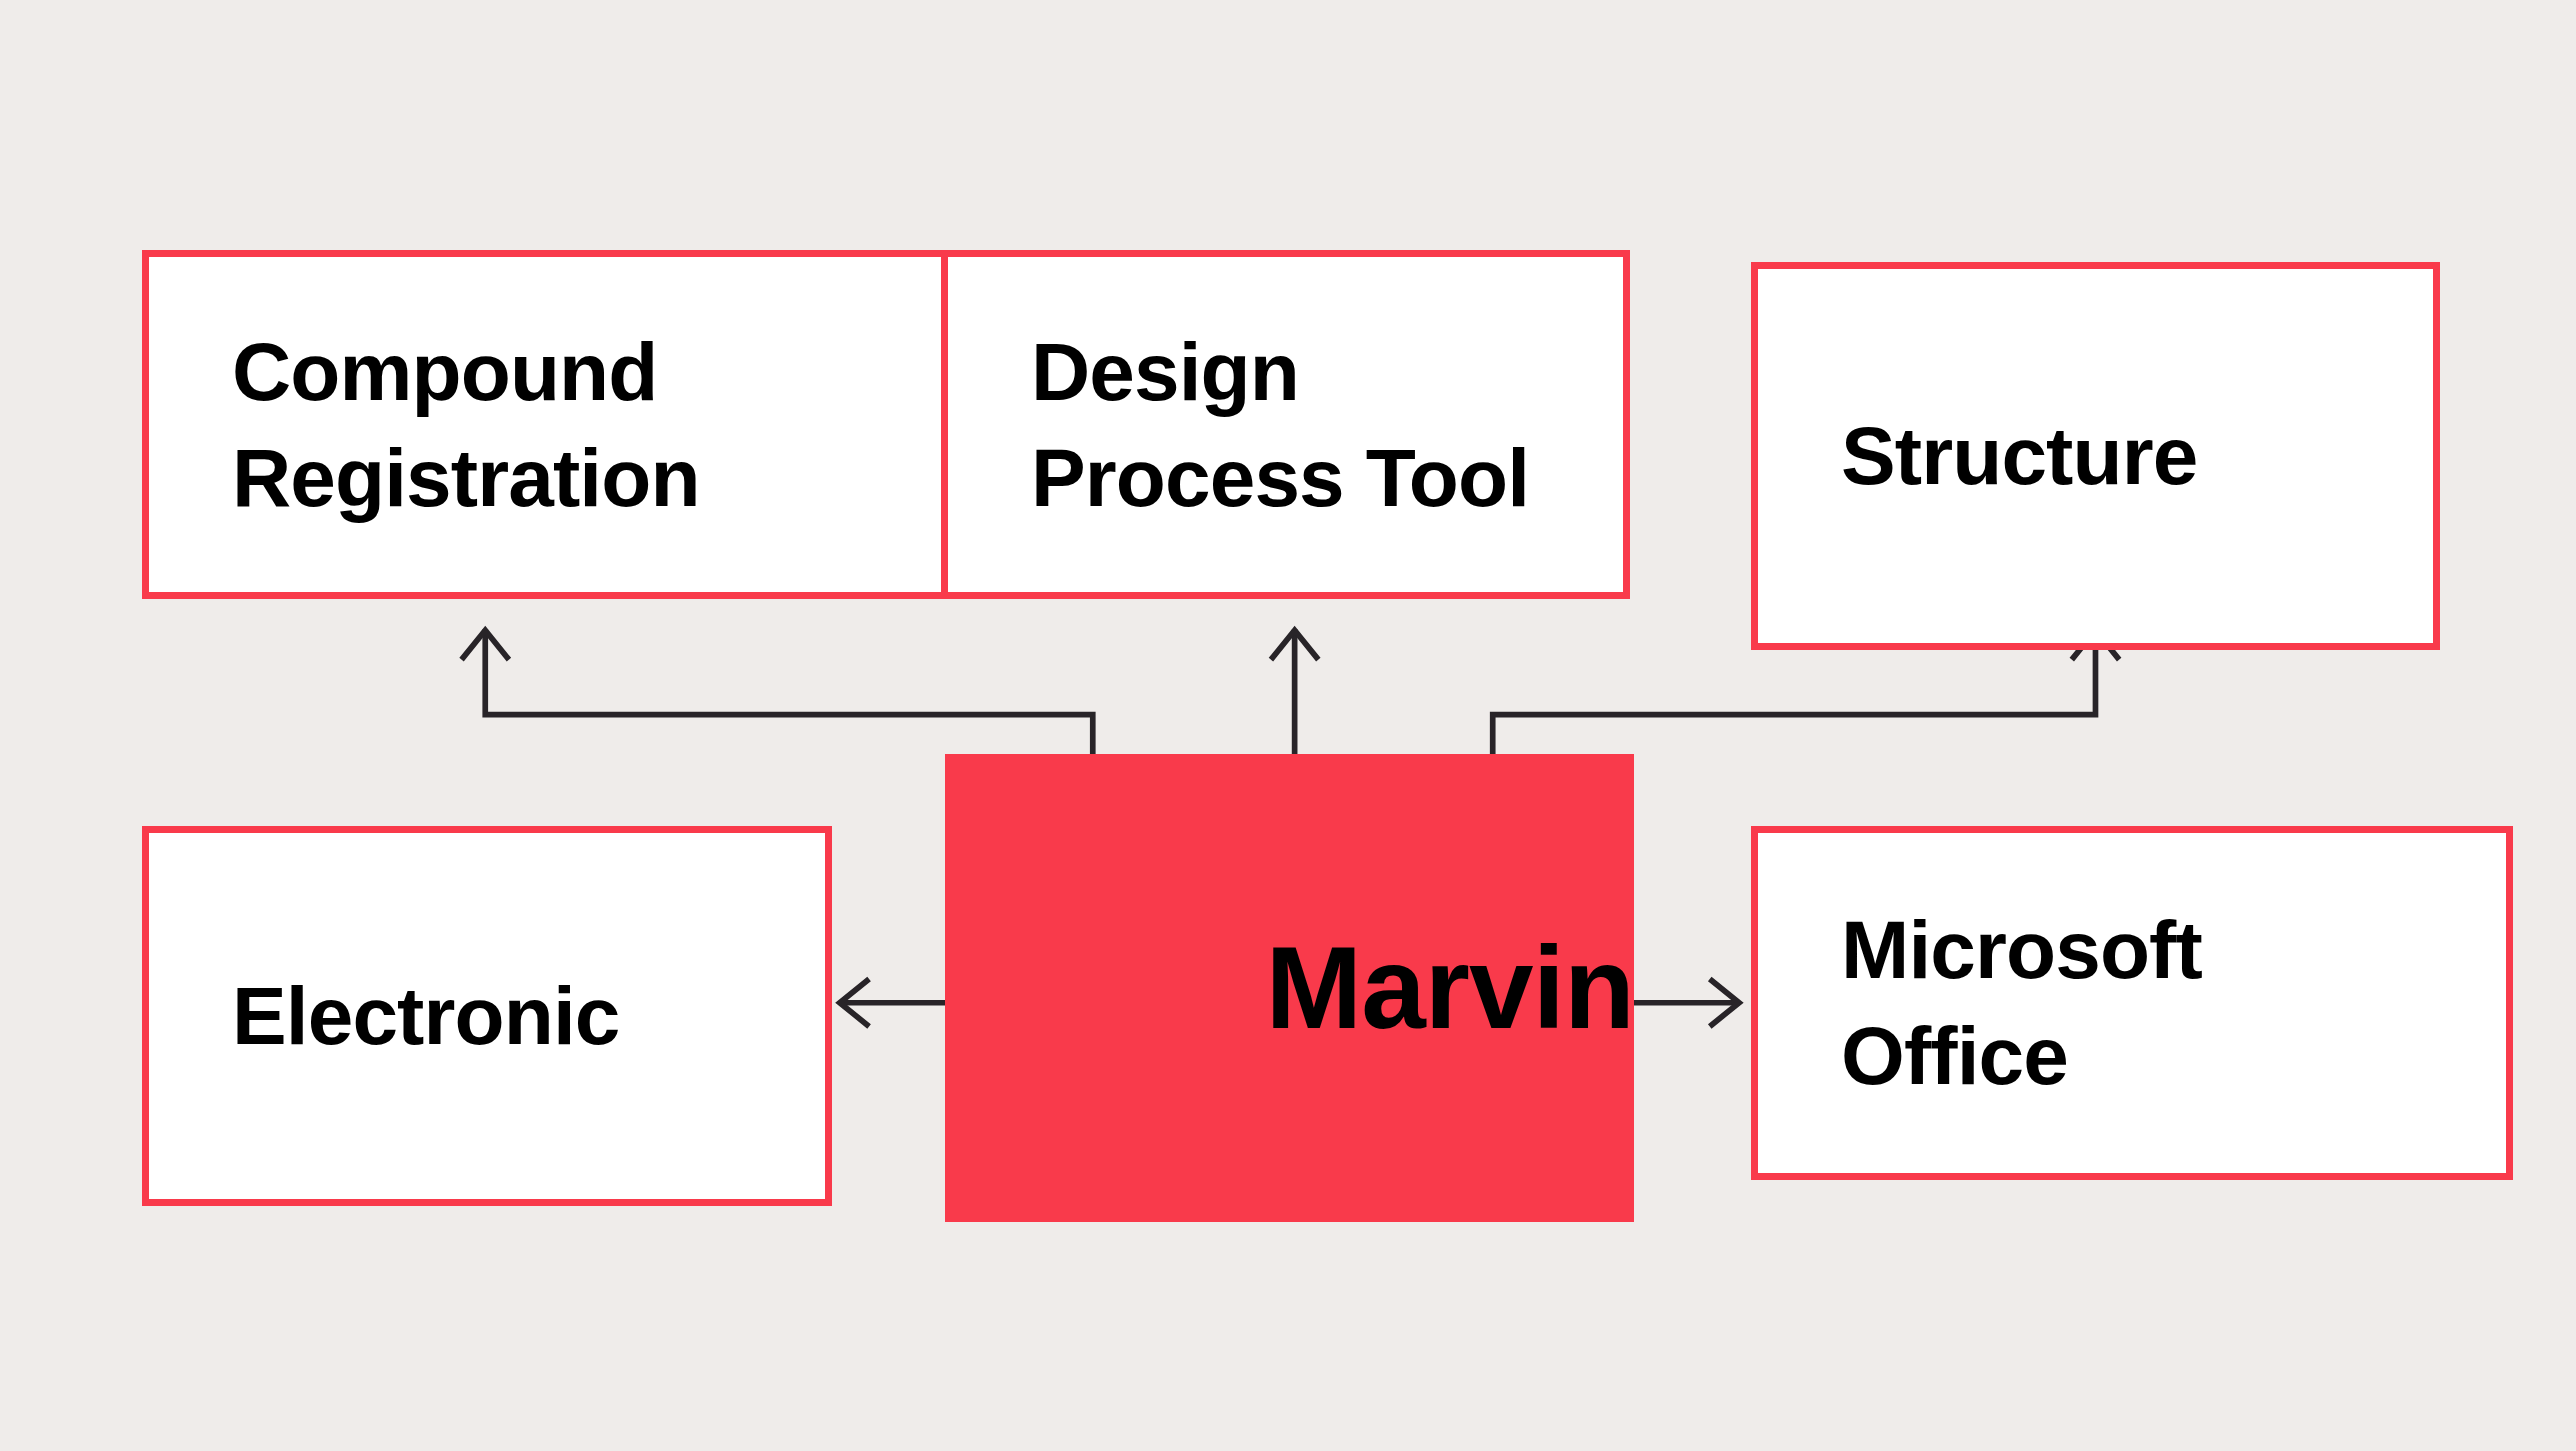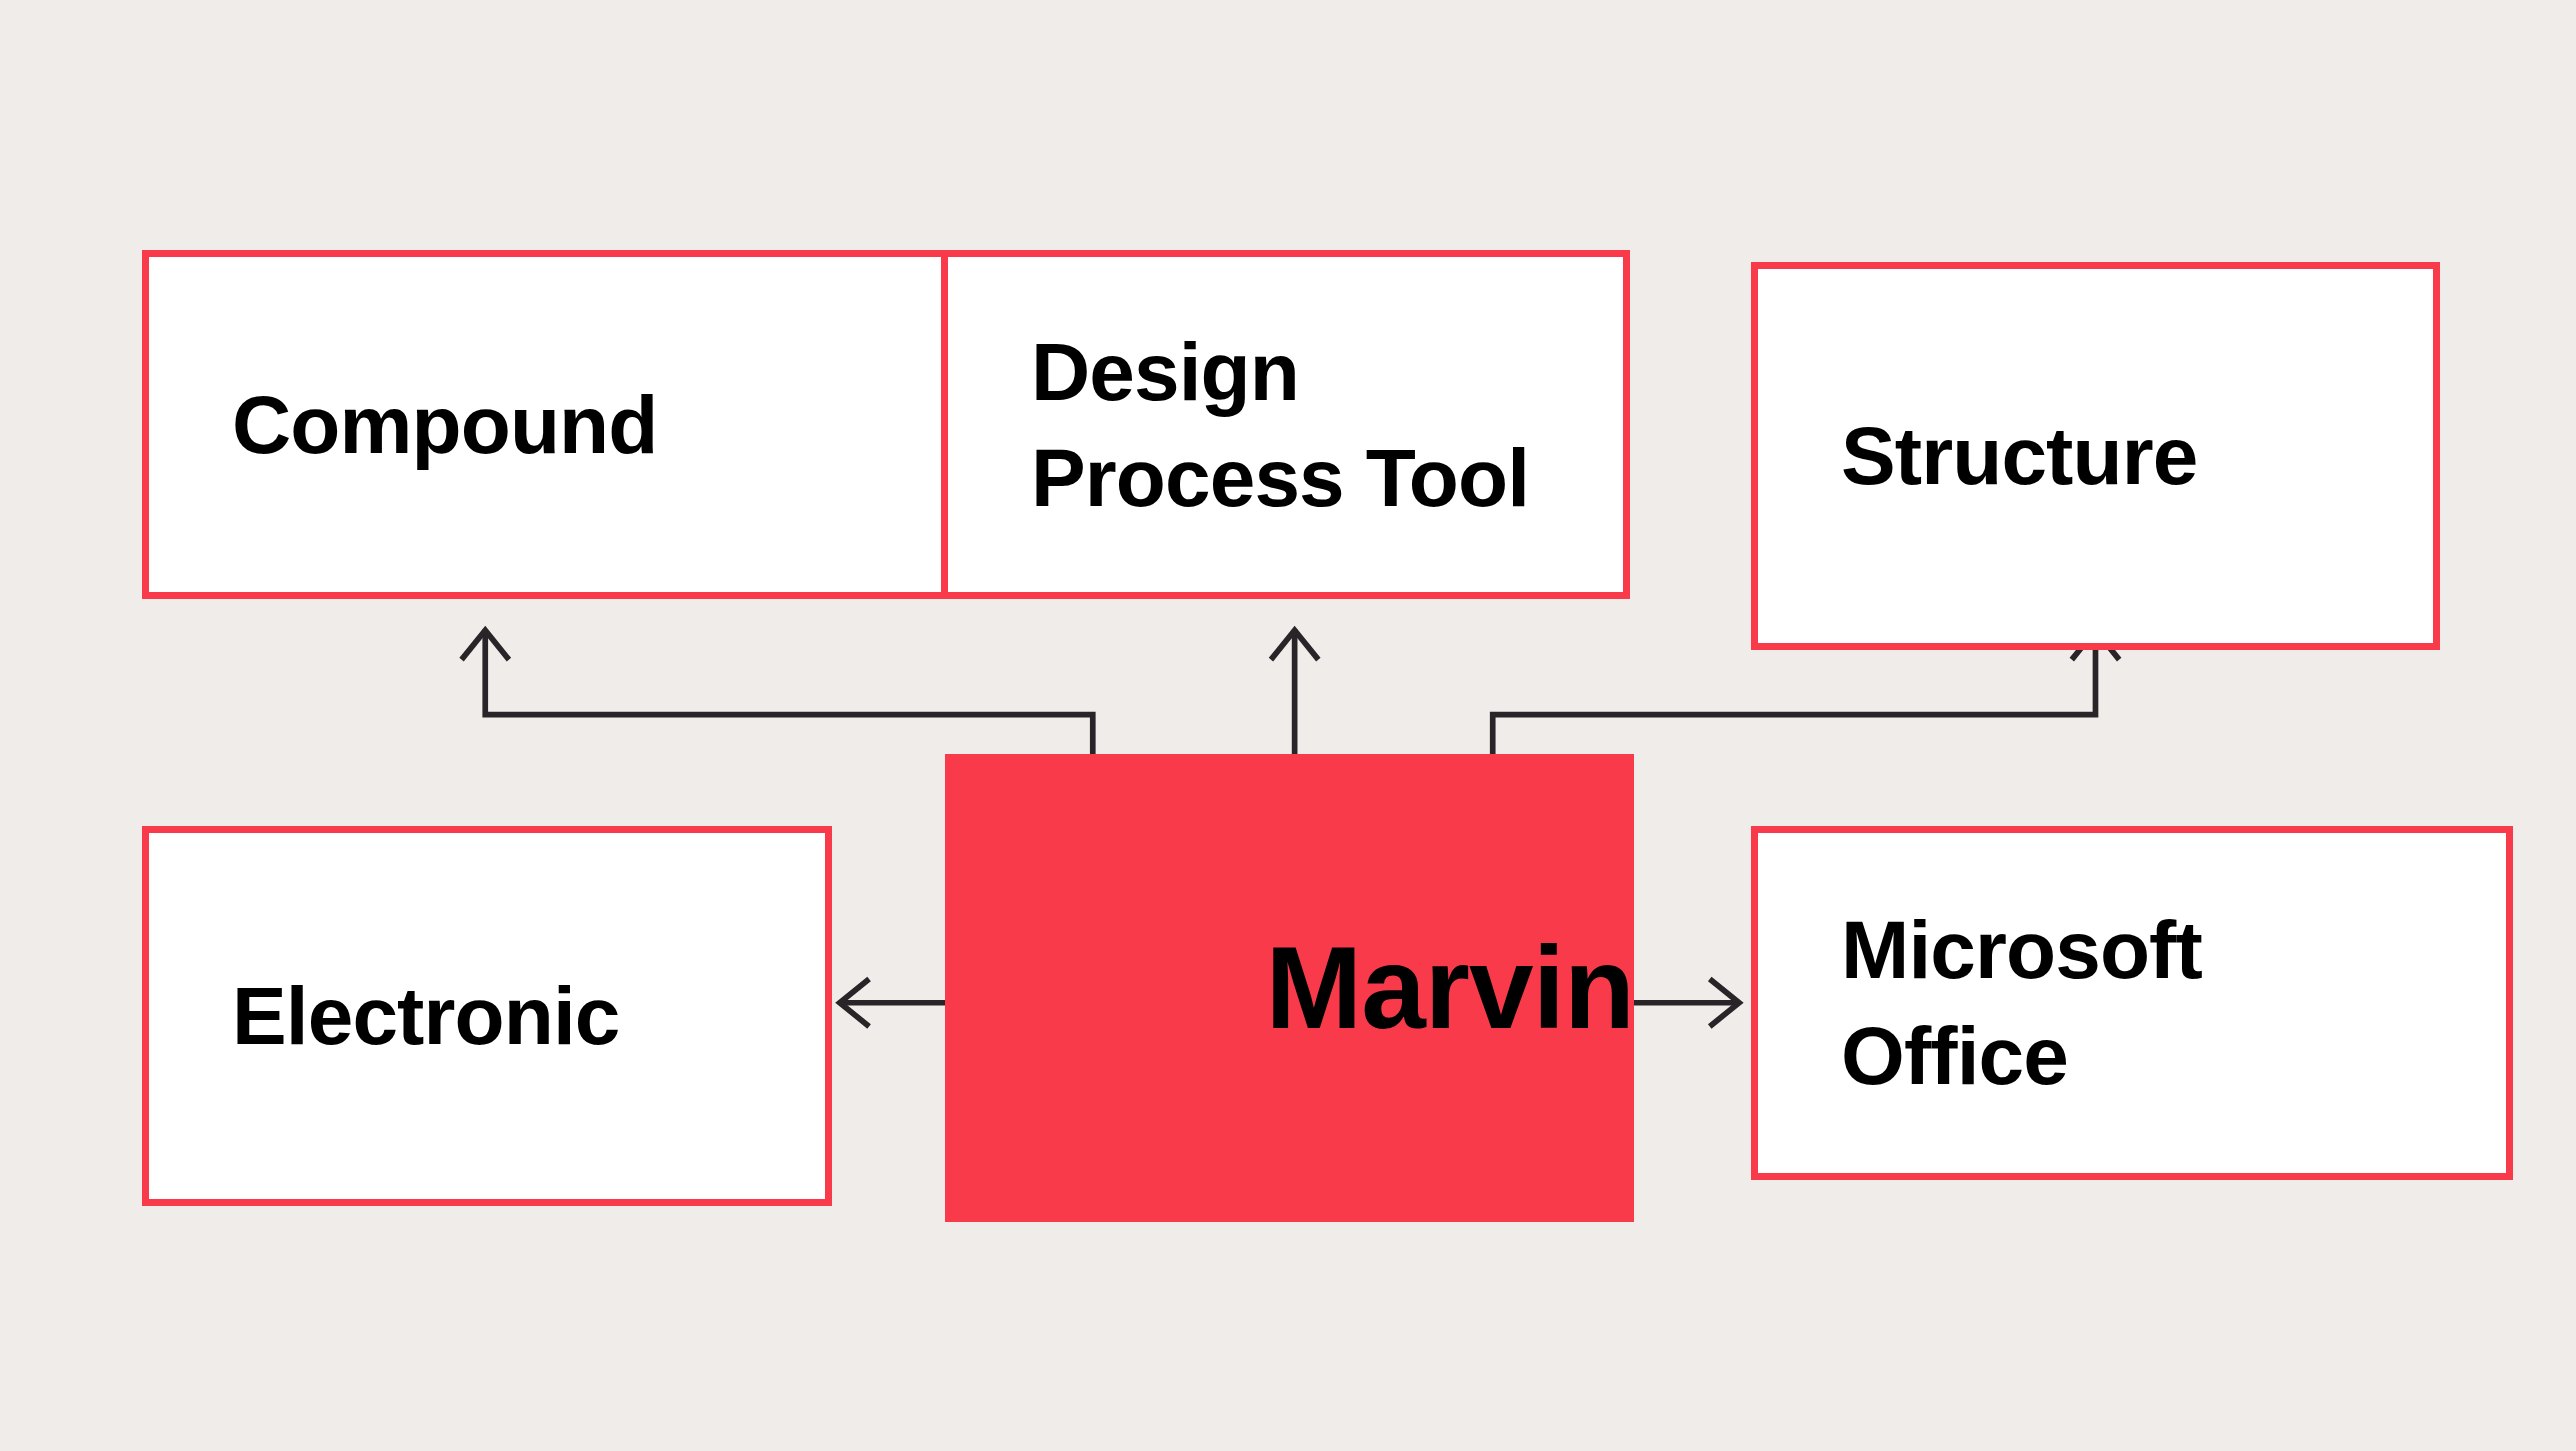--- a/index.html
+++ b/index.html
@@ -72,20 +72,21 @@
       <path class="arrowhead" d="M 917 1033 L 886 1058 L 917 1083"></path>
     </g>
     <g>
       <path class="connector" d="M 1724 1058 L 1831 1058"></path>
       <path class="arrowhead" d="M 1804 1033 L 1835 1058 L 1804 1083"></path>
     </g>
   </svg>
 
   <div class="node" id="node-compound-registration">
     <span class="line">Compound</span>
+    <span class="line">Registration</span>
   </div>
 
   <div class="node" id="node-design-process-tool">
     <span class="line">Design</span>
     <span class="line">Process Tool</span>
   </div>
 
   <div class="node" id="node-structure-search">
     <span class="line">Structure</span>
   </div>

